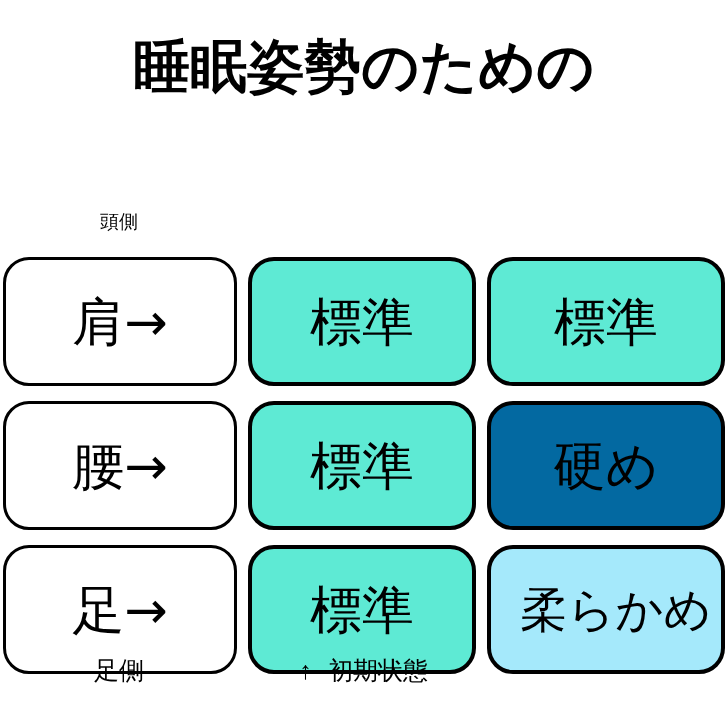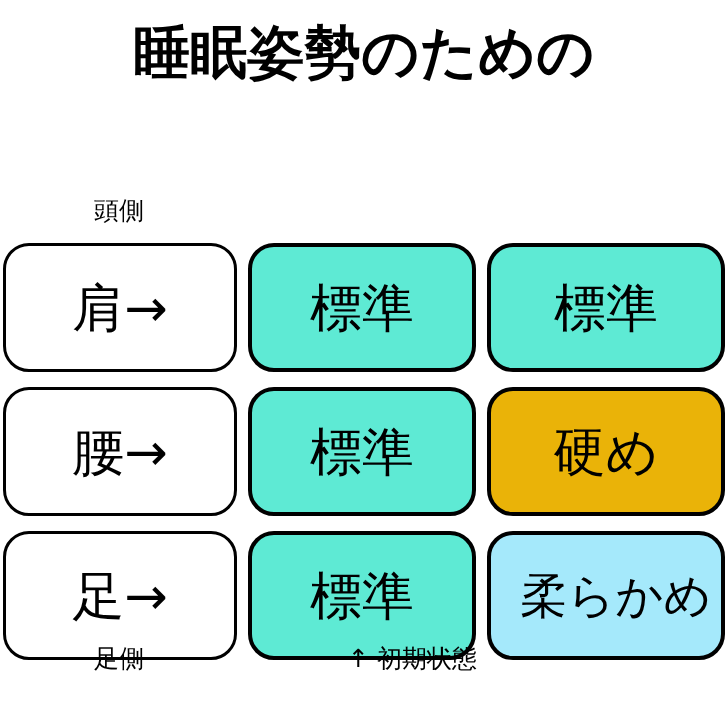--- a/index.html
+++ b/index.html
@@ -15,20 +15,21 @@
     font-family: "DejaVu Sans", "Liberation Sans", sans-serif;
     color: #000000;
     -webkit-font-smoothing: antialiased;
   }
 
   .page {
     position: relative;
     width: 728px;
     height: 640px;
     box-sizing: border-box;
+    margin-top: 14px;
   }
 
   
   .title-block {
     position: absolute;
     left: 0;
     top: 14px;
     width: 728px;
     text-align: center;
   }
@@ -40,21 +41,21 @@
     white-space: nowrap;
   }
 
   
   .caption-head {
     position: absolute;
     left: 0;
     top: 198px;
     width: 238px;
     text-align: center;
-    font-size: 25px;
+    font-size: 19px;
     font-weight: 400;
     line-height: 1;
   }
 
   
   .grid {
     position: absolute;
     left: 3px;
     top: 243px;
     width: 722px;
@@ -78,46 +79,47 @@
     white-space: nowrap;
   }
   .cell.label-cell {
     background: #ffffff;
     border-width: 3px;
   }
   .cell.firmness-standard {
     background: #5eead4;
   }
   .cell.firmness-firm {
-    background: #eab308;
+    background: #0369a1;
   }
   .cell.firmness-soft {
     background: #a5e9fb;
     font-size: 47px;
     padding-left: 20px;
   }
 
   
   .caption-foot {
     position: absolute;
     top: 646px;
     font-size: 25px;
     font-weight: 400;
     line-height: 1;
     white-space: nowrap;
+    font-family: Liberation Mono, monospace;
   }
   .caption-foot.foot-side {
     left: 0;
     width: 238px;
     text-align: center;
   }
   .caption-foot.initial-state {
     left: 249px;
     width: 228px;
-    text-align: right;
+    text-align: center;
   }
 </style>
 </head>
 <body>
 
 <div class="page">
 
   <div class="title-block">
     <div class="title-line">睡眠姿勢のための</div>
   </div>

